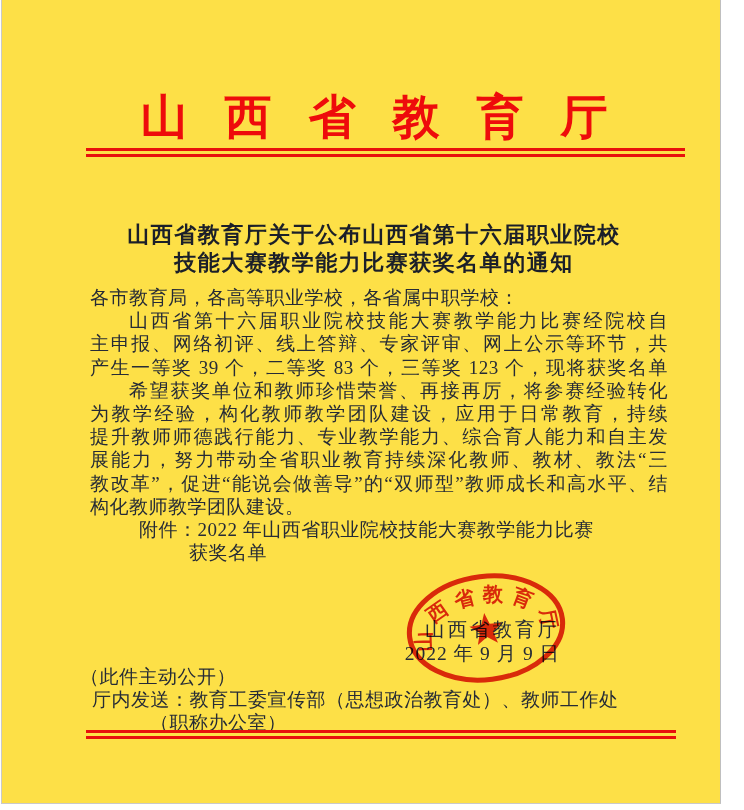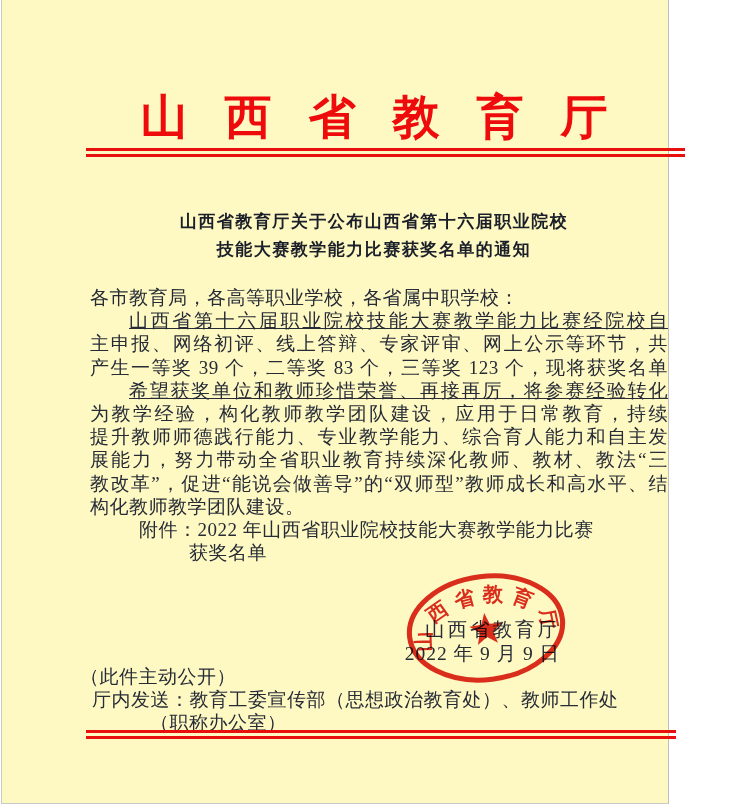--- a/index.html
+++ b/index.html
@@ -2,22 +2,22 @@
 <html><head>
 <meta charset="utf-8">
 <style>
   * { margin:0; padding:0; box-sizing:border-box; }
   html,body { background:#ffffff; }
   body {
     width:744px; height:810px; position:relative; overflow:hidden;
     font-family:"Liberation Serif","DejaVu Serif",serif;
   }
   .page {
-    position:absolute; left:1px; top:0; width:668px; height:804px;
-    background:#fef9c3;
+    position:absolute; left:1px; top:0; width:720px; height:804px;
+    background:#fde047;
     border-left:1px solid #c9c9c9;
     border-right:1px solid #bfbfbf;
     border-bottom:1px solid #c9c9c9;
   }
   .letterhead {
     position:absolute; top:86px; left:0; width:744px;
     text-align:center; white-space:nowrap;
     font-size:47px; font-weight:bold; color:#ee0b0b;
     letter-spacing:37px; text-indent:37px;
   }
@@ -25,32 +25,32 @@
   .rule-top { top:148px; width:599px; }
   .rule-bottom { top:730px; width:590px; }
   .rule .bar1 { height:3px; background:#e8100c; }
   .rule .gap  { height:3px; }
   .rule .bar2 { height:2.5px; background:#e8100c; }
   .docnum {
     position:absolute; top:172px; left:0; width:670px; text-align:right;
     font-size:17.5px; letter-spacing:2.5px; color:#262b36;
   }
   .doc-title {
-    position:absolute; top:208px; left:60px; width:624px; text-align:center;
-    font-size:17px; font-weight:bold; color:#1b1f29;
+    position:absolute; top:221px; left:60px; width:624px; text-align:center;
+    font-size:22px; font-weight:bold; color:#1b1f29;
     line-height:27.5px; letter-spacing:1.5px;
   }
   .body-text {
     position:absolute; top:286px; left:88px; width:578px;
     font-size:19px; line-height:23.2px; color:#262b36;
     letter-spacing:0.5px;
   }
   .bline { height:23.2px; white-space:nowrap; }
   .j { text-align:justify; text-align-last:justify; word-break:break-all; white-space:normal; }
-  .ind2 { text-indent:39px;text-decoration:underline; }
+  .ind2 { text-indent:39px; }
   .ind-att { text-indent:49px; }
   .ind-att2 { text-indent:99px; }
   .sign {
     position:absolute; left:300px; width:258px; text-align:right;
     font-size:19.5px; color:#262b36;
   }
   .sign-org  { top:616px; letter-spacing:3px; }
   .sign-date { top:640px; letter-spacing:1px; }
   .seal-svg {
     position:absolute; left:399px; top:567px; width:170px; height:122px;

